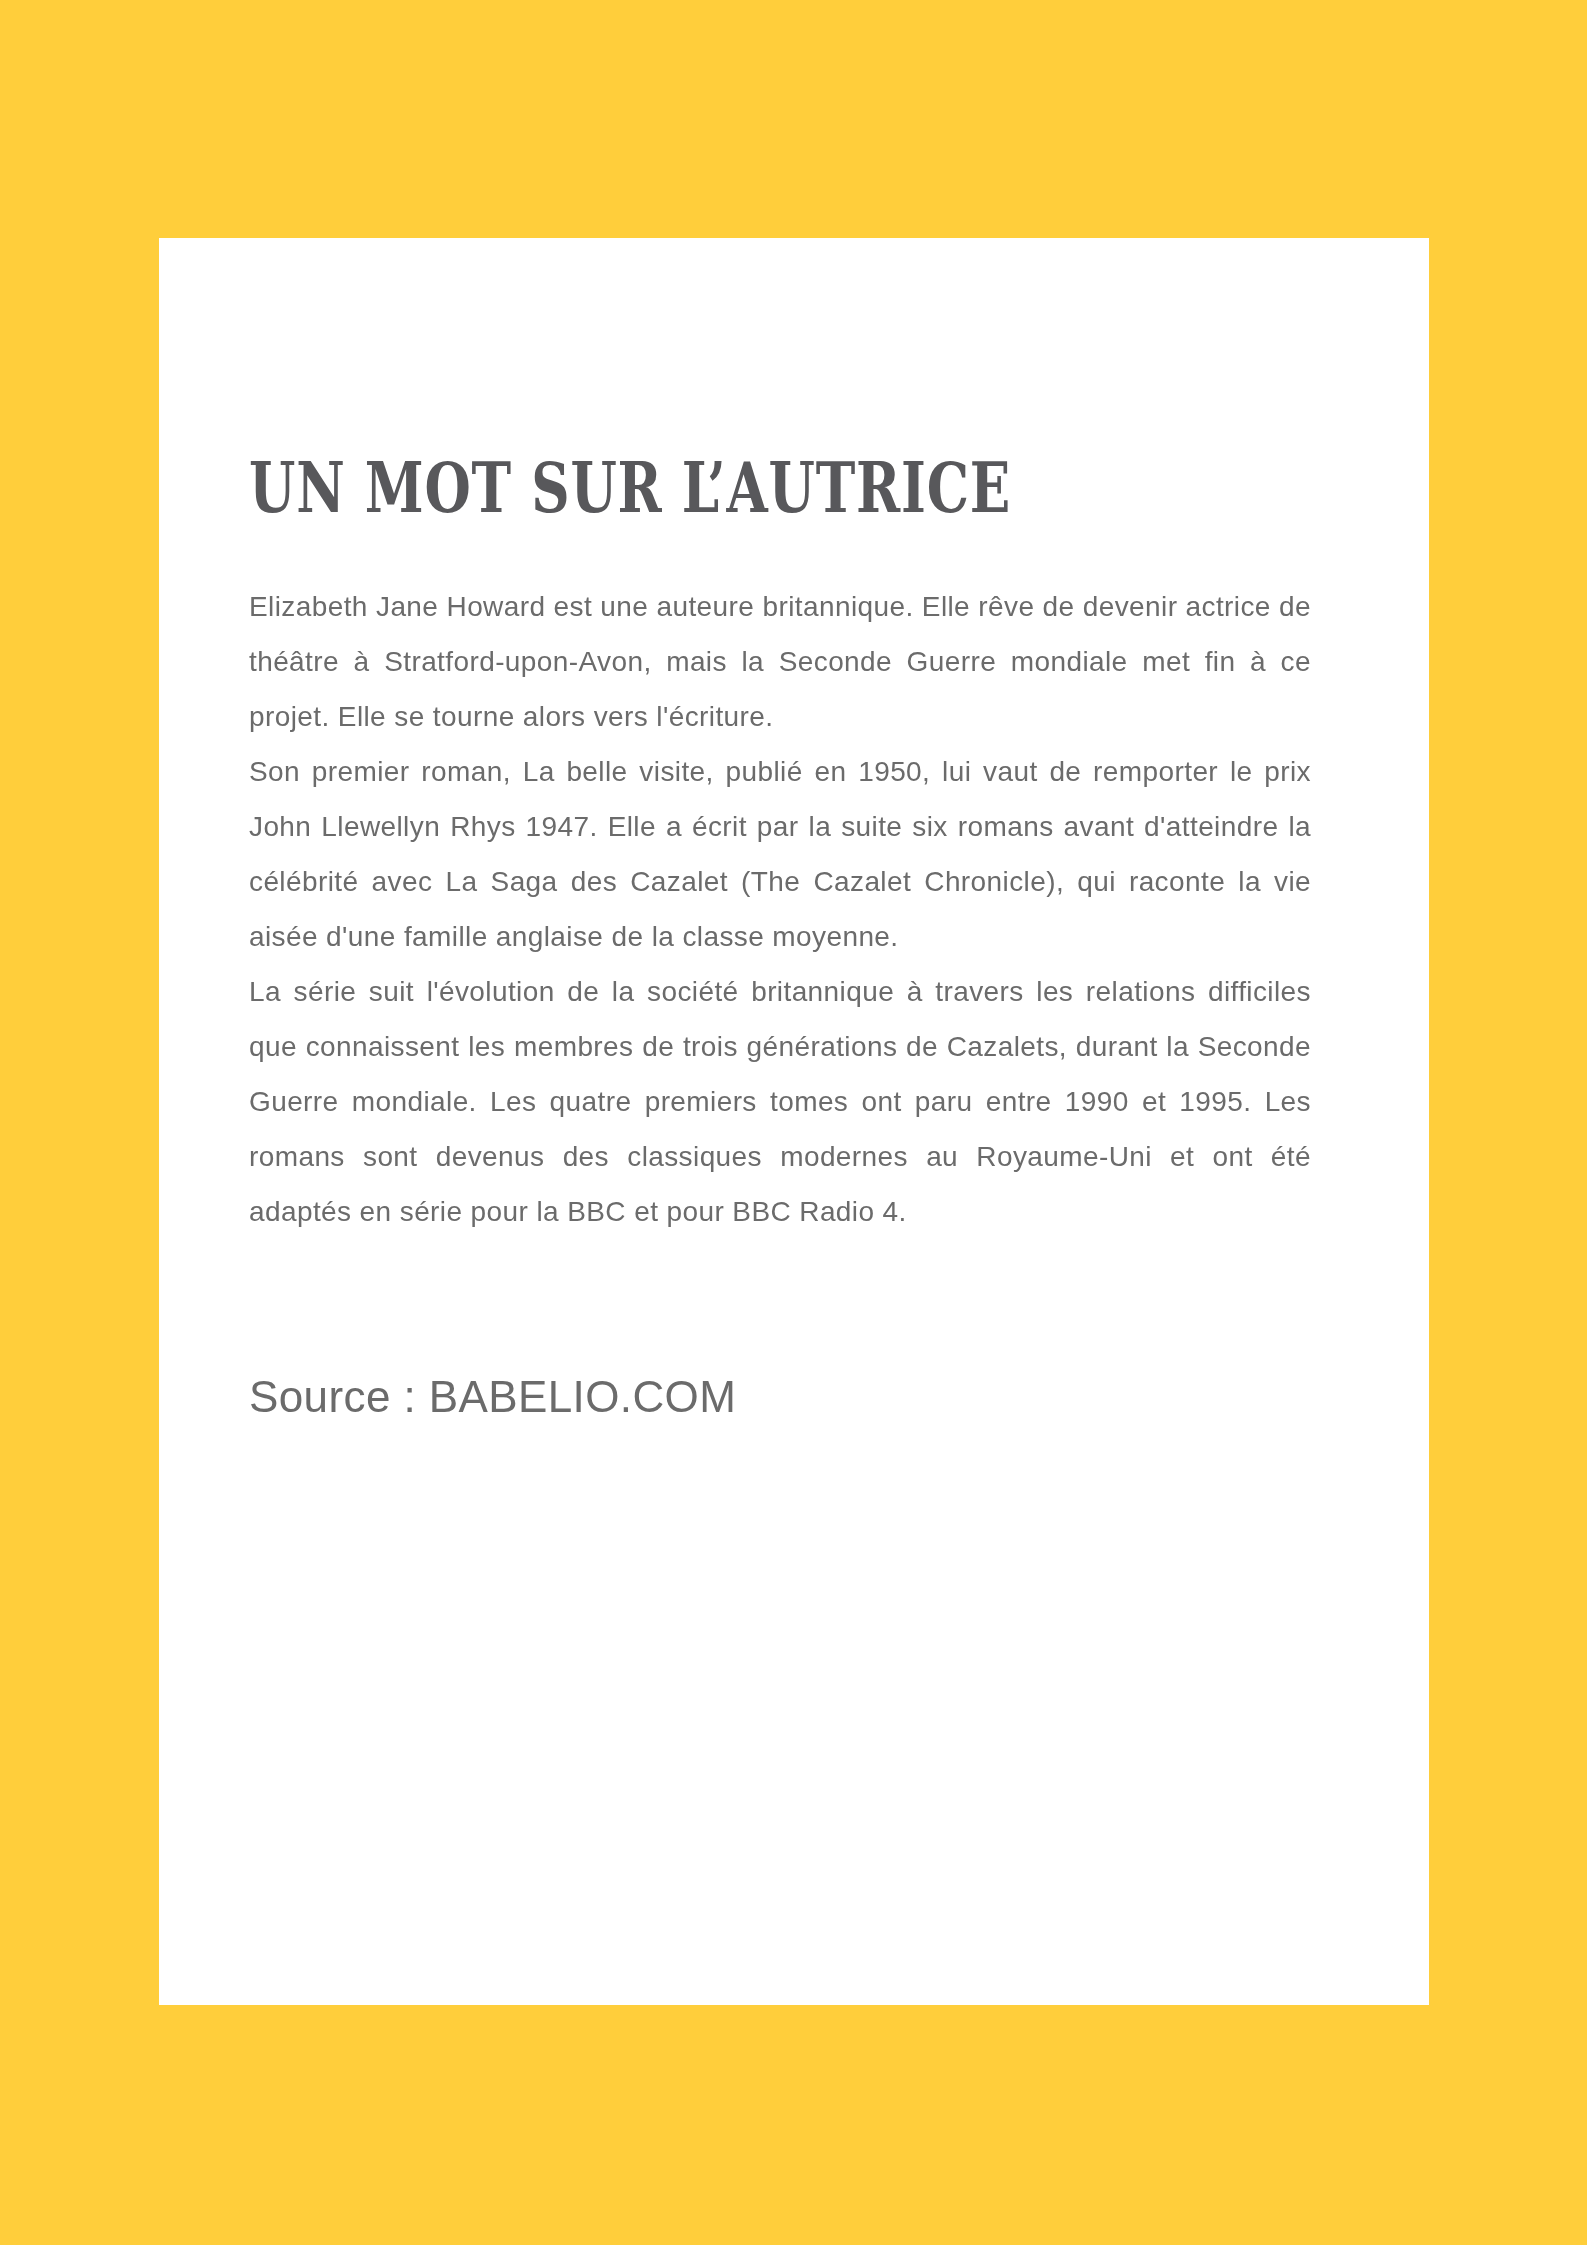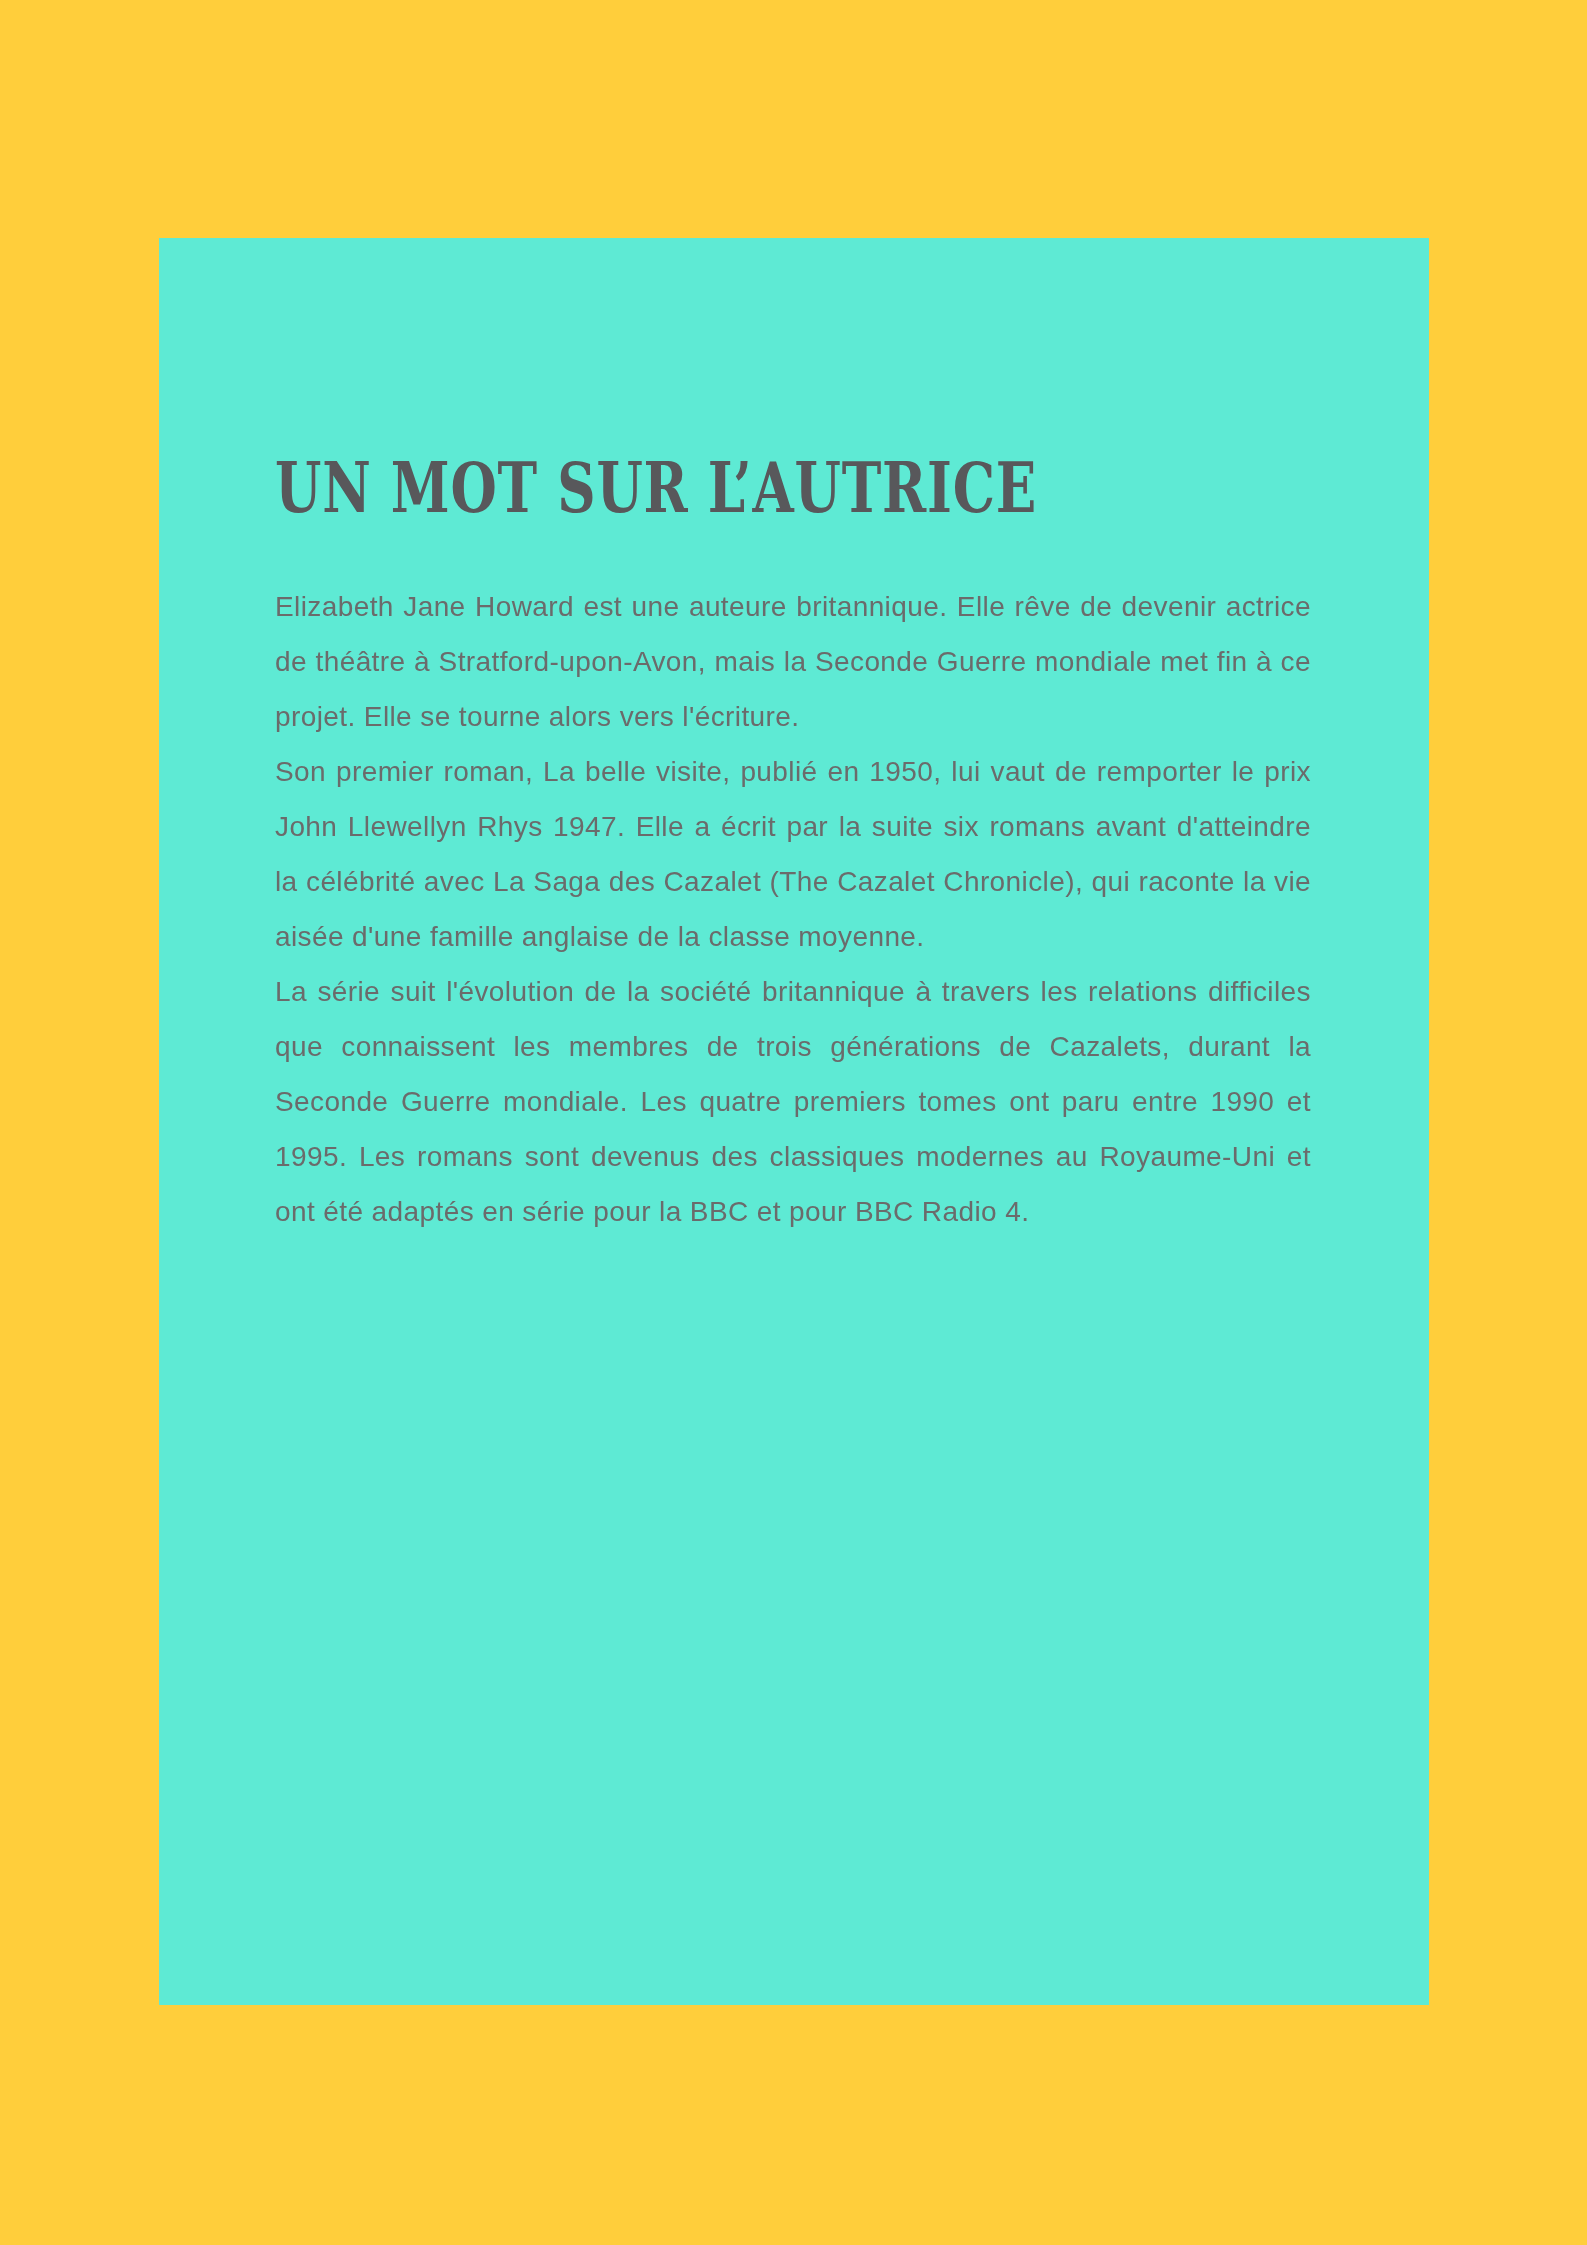--- a/index.html
+++ b/index.html
@@ -13,23 +13,23 @@
     background: #FFCE3B;
     font-family: "Liberation Sans", sans-serif;
     overflow: hidden;
   }
   .card {
     position: absolute;
     left: 159px;
     top: 238px;
     width: 1270px;
     height: 1767px;
-    background: #5eead4;
+    background: #ffffff;
     box-sizing: border-box;
-    padding: 215px 118px 0 116px;
+    padding: 215px 118px 0 90px;
   }
   .page-title {
     margin: 0 0 56px 0;
     font-family: "DejaVu Serif", "Liberation Serif", serif;
     font-weight: bold;
     font-size: 70px;
     line-height: 1.0;
     color: #58585B;
     letter-spacing: 1px;
     white-space: nowrap;
@@ -61,13 +61,14 @@
 
 <div class="card">
   <h1 class="page-title">UN MOT SUR L’AUTRICE</h1>
 
   <div class="body-text">
     <p>Elizabeth Jane Howard est une auteure britannique. Elle rêve de devenir actrice de théâtre à Stratford-upon-Avon, mais la Seconde Guerre mondiale met fin à ce projet. Elle se tourne alors vers l'écriture.</p>
     <p>Son premier roman, La belle visite, publié en 1950, lui vaut de remporter le prix John Llewellyn Rhys 1947. Elle a écrit par la suite six romans avant d'atteindre la célébrité avec La Saga des Cazalet (The Cazalet Chronicle), qui raconte la vie aisée d'une famille anglaise de la classe moyenne.</p>
     <p>La série suit l'évolution de la société britannique à travers les relations difficiles que connaissent les membres de trois générations de Cazalets, durant la Seconde Guerre mondiale. Les quatre premiers tomes ont paru entre 1990 et 1995. Les romans sont devenus des classiques modernes au Royaume-Uni et ont été adaptés en série pour la BBC et pour BBC Radio 4.</p>
   </div>
 
+  <div class="source-line">Source : BABELIO.COM</div>
 </div>
 
 </body></html>

